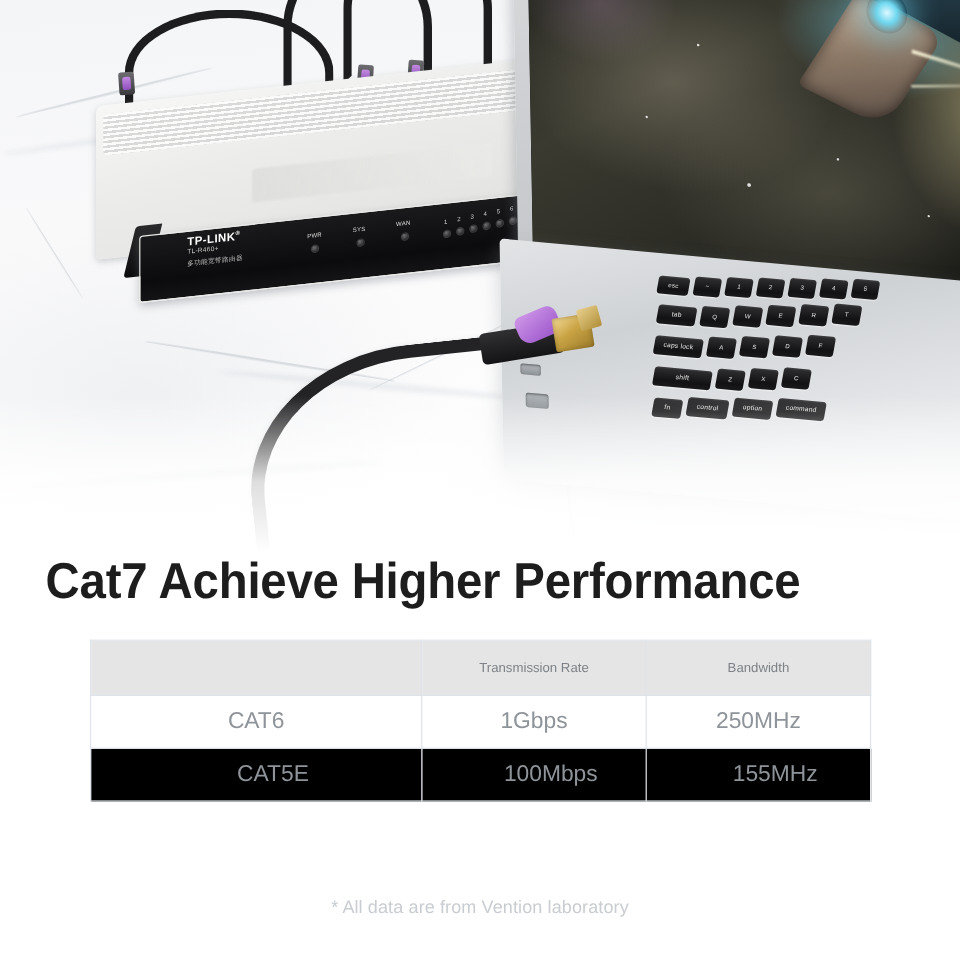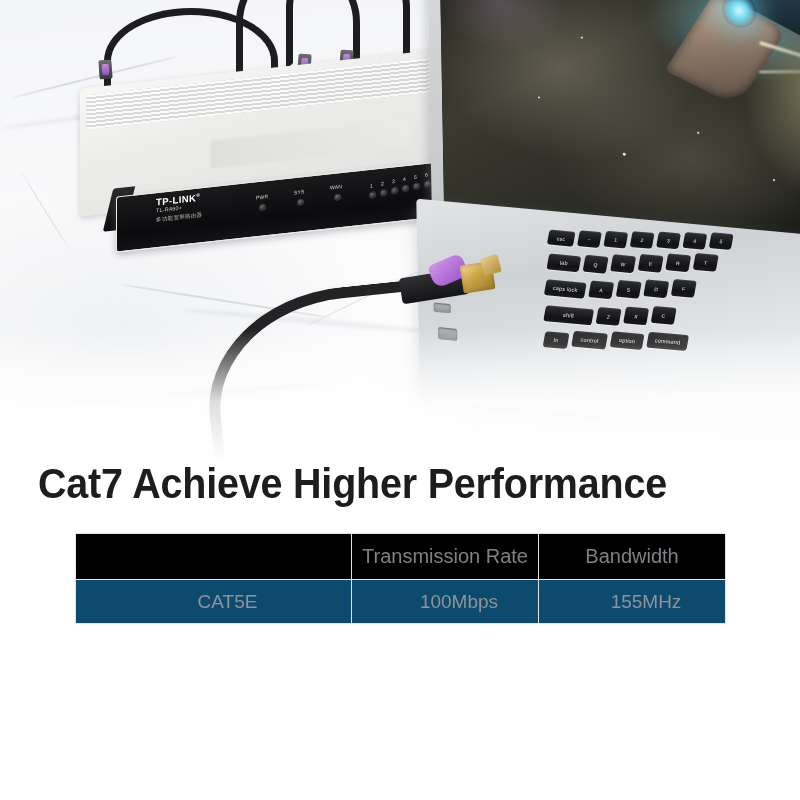--- a/index.html
+++ b/index.html
@@ -232,23 +232,23 @@
     text-align:center;
     vertical-align:middle;
     font-size:19px;
     color:#8e9499;
     font-weight:normal;
     padding:0;
   }
   .table col.c1{width:276px;}
   .table col.c2{width:187px;}
   .table col.c3{width:187px;}
-  .table tr.head td{color:#7d8287;font-size:20px;background:#000000;height:45px;}
+  .table tr.head td{color:#7d8287;font-size:11px;background:#e5e5e5;height:45px;}
   .table tr.head td.blank{border-left-color:#dfe4ea;}
-  .table tr.alt td{background:#0c4a6e;padding-left:28px;}
+  .table tr.alt td{background:#000000;padding-left:28px;}
   .table tr.hl td{background:#e9eef5;color:#3f72ad;}
 
   .note{
     position:absolute;left:0;top:748px;width:800px;text-align:center;
     font-size:15px;color:#c9cdd1;letter-spacing:.1px;
   }
 </style>
 </head>
 <body>
 
@@ -404,22 +404,28 @@
         <col class="c1">
         <col class="c2">
         <col class="c3">
       </colgroup>
     <tbody>
       <tr class="head">
         <td class="blank"></td>
         <td>Transmission Rate</td>
         <td>Bandwidth</td>
       </tr>
+      <tr>
+        <td>CAT6</td>
+        <td>1Gbps</td>
+        <td>250MHz</td>
+      </tr>
       <tr class="alt">
         <td>CAT5E</td>
         <td>100Mbps</td>
         <td>155MHz</td>
       </tr>
     </tbody>
   </table>
 
+  <div class="note">* All data are from Vention laboratory</div>
 
 </div>
 
 </body></html>

